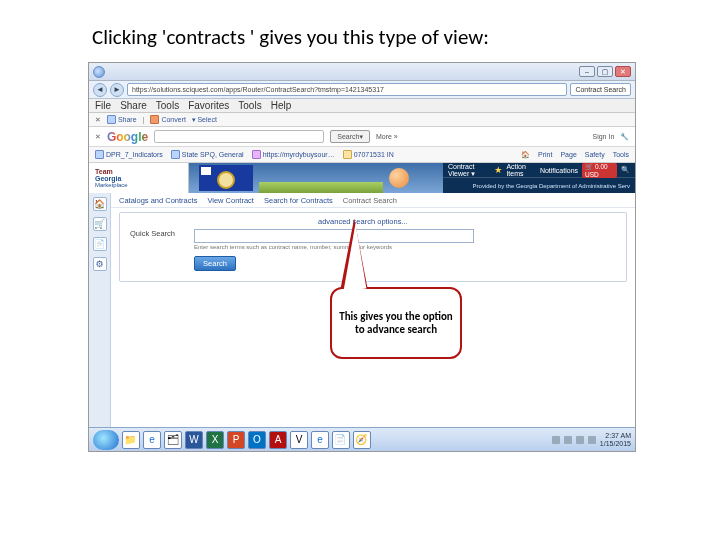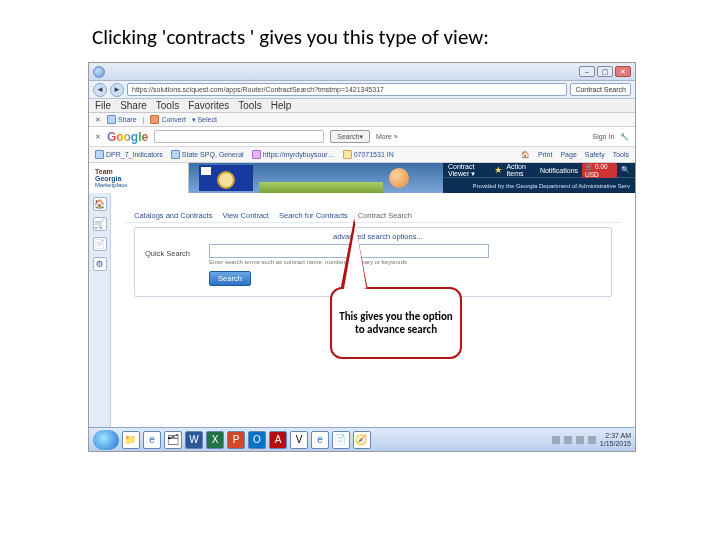--- a/index.html
+++ b/index.html
@@ -48,29 +48,29 @@
   .grass { position:absolute; left:70px; right:60px; bottom:0; height:11px; background:linear-gradient(#a9cf63,#7aa23b); }
   .banner-right { width:192px; background:#0b2f55; display:flex; flex-direction:column; }
   .cv-row { height:15px; display:flex; align-items:center; padding:0 5px; color:#fff; font-size:7px; gap:4px; border-bottom:1px solid rgba(255,255,255,0.18); }
   .cv-badge { background:#c33; color:#fff; font-size:6.5px; border-radius:2px; padding:0 3px; }
   .cv-star { color:#ffd24a; font-size:9px; }
   .cv-sub { flex:1; display:flex; align-items:center; justify-content:flex-end; padding:0 5px; font-size:6px; color:#cfe0f6; gap:4px; }
 
   .app-content { position:absolute; top:130px; left:0; right:0; bottom:0; display:flex; }
   .leftrail { width:22px; background:#e3ecf6; border-right:1px solid #c3d1e3; display:flex; flex-direction:column; align-items:center; padding-top:4px; gap:6px; }
   .rail-ic { width:14px; height:14px; background:#fff; border:1px solid #9db6d6; border-radius:2px; display:flex; align-items:center; justify-content:center; font-size:9px; color:#3a5e99; }
-  .main { flex:1; background:#fff; padding:15px; position:relative; }
+  .main { flex:1; background:#fff; padding:0; position:relative; }
   .crumbs { height:15px; display:flex; align-items:center; gap:10px; padding:0 8px; font-size:7.5px; color:#2d4f93; border-bottom:1px solid #e1e7f0; }
   .panel { margin:4px 8px; border:1px solid #c8d3e3; border-radius:2px; }
   .panel-hd { height:16px; background:linear-gradient(#f3f7fc,#e1eaf5); border-bottom:1px solid #c8d3e3; display:flex; align-items:center; gap:5px; padding:0 6px; font-weight:bold; color:#233d63; font-size:8px; }
   .panel-hd .mag { width:10px; height:10px; border:1.2px solid #556; border-radius:50%; position:relative; }
   .panel-hd .mag::after { content:""; position:absolute; width:5px; height:1.2px; background:#556; right:-4px; bottom:-1px; transform:rotate(45deg); }
   .panel-body { padding:6px 10px; position:relative; }
   .adv-link { position:absolute; top:4px; left:198px; color:#2d4f93; font-size:7.5px; }
-  .qrow { display:flex; align-items:flex-end; gap:6px; margin-top:10px; }
+  .qrow { display:flex; align-items:flex-start; gap:6px; margin-top:10px; }
   .qlab { width:58px; font-size:7.5px; color:#444; }
   .qinput { width:280px; height:14px; border:1px solid #9fb3cf; background:#fff; }
   .qhint { font-size:6px; color:#777; margin-left:64px; margin-top:1px; }
   .srch-btn { margin:6px 0 4px 64px; width:42px; height:15px; background:linear-gradient(#6aa7e6,#2e72c0); color:#fff; font-size:7.5px; border:1px solid #1e5ca6; border-radius:2px; display:flex; align-items:center; justify-content:center; }
 
   
   .callout { position:absolute; top:287px; left:330px; width:132px; height:72px; border:2.5px solid #b11513; border-radius:12px; background:#fff; display:flex; align-items:center; justify-content:center; text-align:center; font-family:Calibri,sans-serif; font-size:11px; font-weight:bold; color:#000; padding:6px; z-index:10; }
   .callout-tail { position:absolute; width:0; height:0; z-index:9; }
   .tail-outer { top:219px; left:336px; border-left:22px solid transparent; border-right:6px solid transparent; border-bottom:72px solid #b11513; transform:rotate(-6deg); }
   .tail-inner { top:224px; left:340px; border-left:19px solid transparent; border-right:4px solid transparent; border-bottom:66px solid #fff; transform:rotate(-6deg); z-index:11; }

